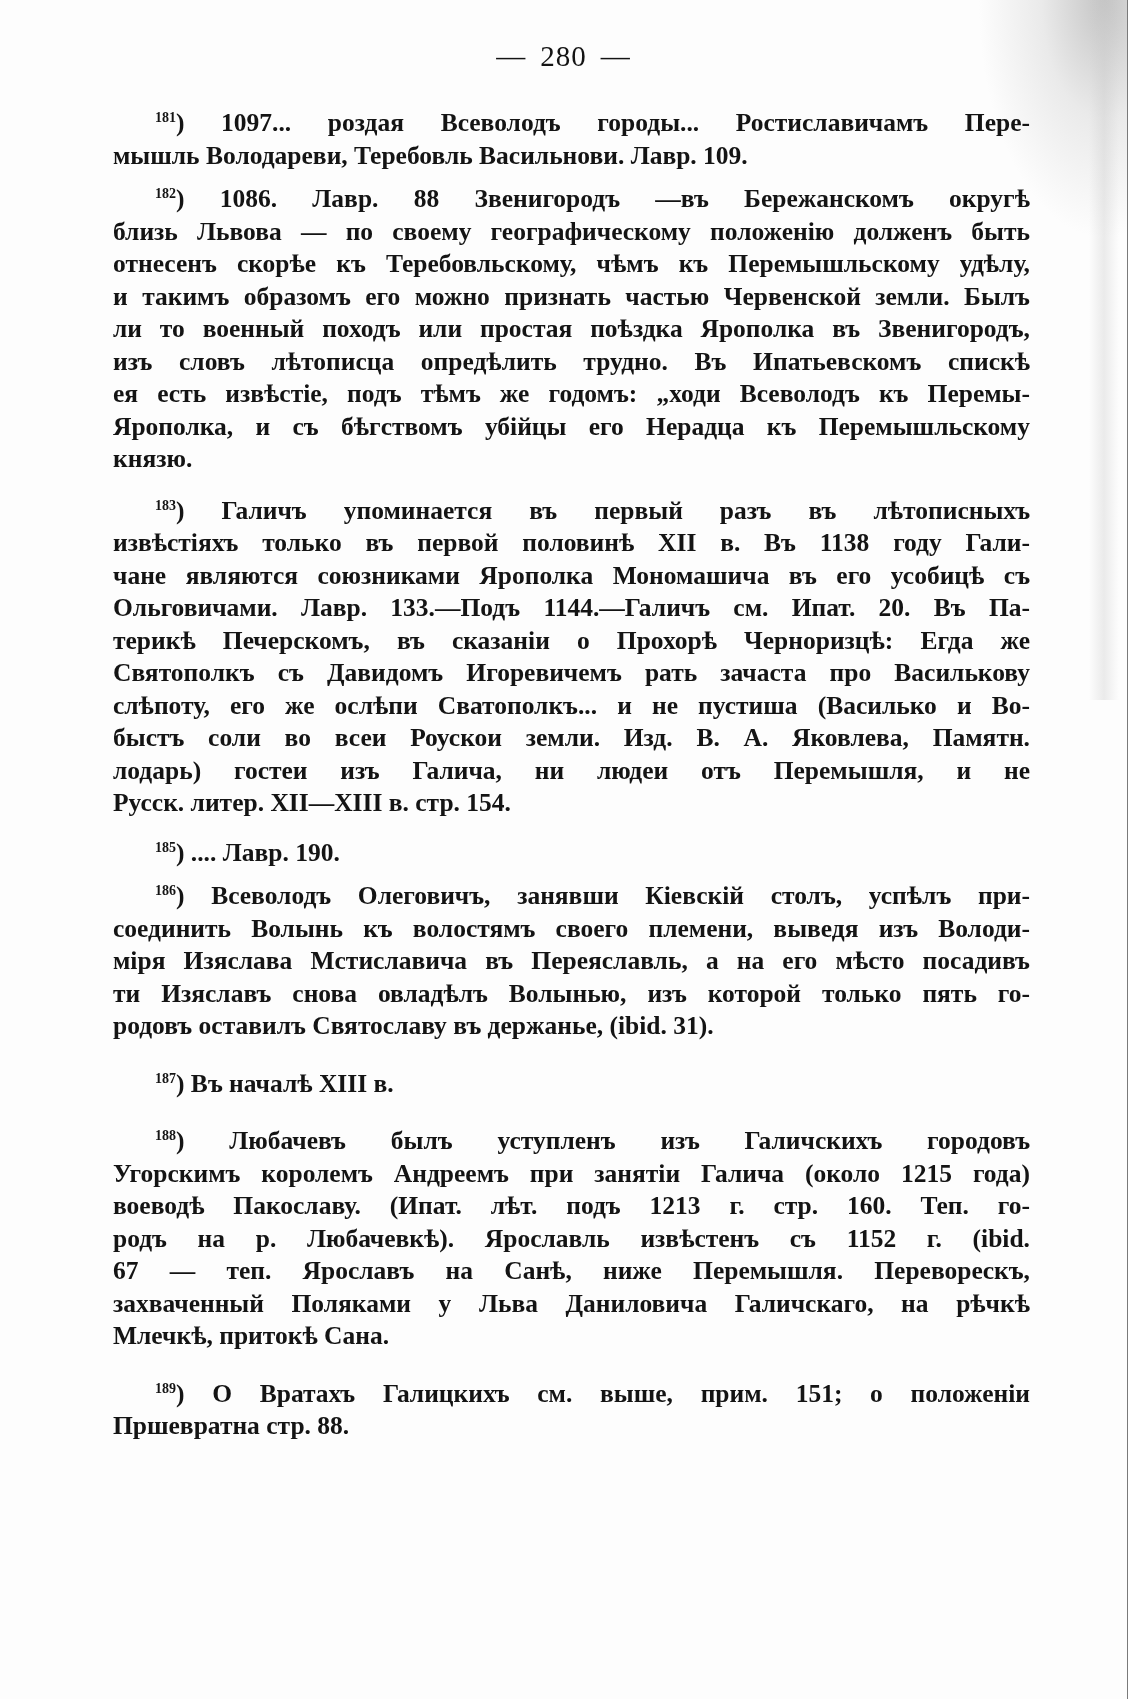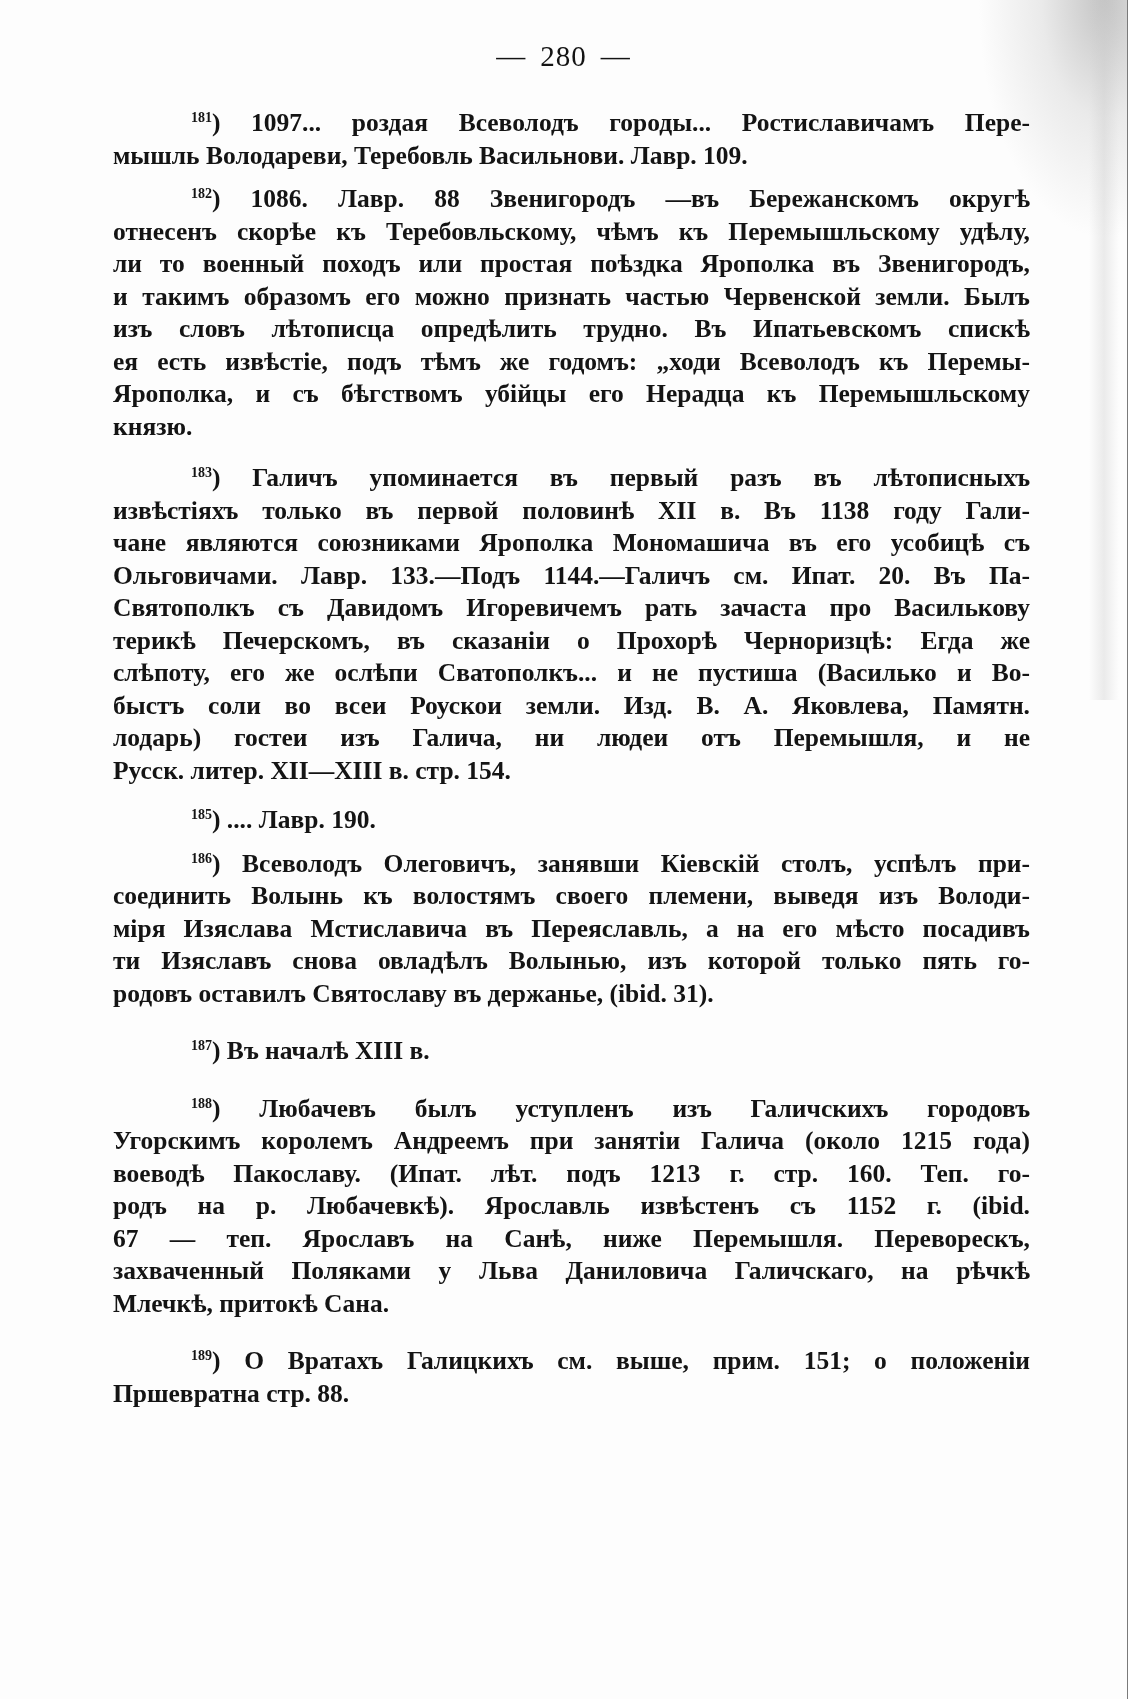--- a/index.html
+++ b/index.html
@@ -78,21 +78,20 @@
   .note .line.last {
     text-align-last: left;
   }
   .note .line.first {
     padding-left: 42px;
   }
   .fn-num {
     font-size: 14px;
     vertical-align: 9px;
     font-weight: bold;
-    margin-left: 36px;
   }
   .gap-s { height: 6px; }
   .gap-m { height: 14px; }
   .gap-l { height: 20px; }
 </style>
 </head>
 <body>
 
 <div class="page">
   <div class="scan-shadow"></div>
@@ -105,37 +104,38 @@
   <div class="text-block">
 
     <p class="note">
       <span class="line first"><span class="fn-num">181</span><span>) 1097... роздая Всеволодъ городы... Ростиславичамъ Пере-</span></span>
       <span class="line last">мышль Володареви, Теребовль Васильнови. Лавр. 109.</span>
     </p>
     <div class="gap-s"></div>
 
     <p class="note">
       <span class="line first"><span class="fn-num">182</span><span>) 1086. Лавр. 88 Звенигородъ —въ Бережанскомъ округѣ</span></span>
+      <span class="line">близь Львова — по своему географическому положенію долженъ быть</span>
       <span class="line">отнесенъ скорѣе къ Теребовльскому, чѣмъ къ Перемышльскому удѣлу,</span>
+      <span class="line">и такимъ образомъ его можно признать частью Червенской земли. Былъ</span>
       <span class="line">ли то военный походъ или простая поѣздка Ярополка въ Звенигородъ,</span>
-      <span class="line">и такимъ образомъ его можно признать частью Червенской земли. Былъ</span>
       <span class="line">изъ словъ лѣтописца опредѣлить трудно. Въ Ипатьевскомъ спискѣ</span>
       <span class="line">ея есть извѣстіе, подъ тѣмъ же годомъ: „ходи Всеволодъ къ Перемы-</span>
       <span class="line">Ярополка, и съ бѣгствомъ убійцы его Нерадца къ Перемышльскому</span>
       <span class="line last">князю.</span>
     </p>
     <div class="gap-m"></div>
 
     <p class="note">
       <span class="line first"><span class="fn-num">183</span><span>) Галичъ упоминается въ первый разъ въ лѣтописныхъ</span></span>
       <span class="line">извѣстіяхъ только въ первой половинѣ XII в. Въ 1138 году Гали-</span>
       <span class="line">чане являются союзниками Ярополка Мономашича въ его усобицѣ съ</span>
       <span class="line">Ольговичами. Лавр. 133.—Подъ 1144.—Галичъ см. Ипат. 20. Въ Па-</span>
+      <span class="line">терикѣ Печерскомъ, въ сказаніи о Прохорѣ Черноризцѣ: Егда же</span>
       <span class="line">Святополкъ съ Давидомъ Игоревичемъ рать зачаста про Василькову</span>
-      <span class="line">терикѣ Печерскомъ, въ сказаніи о Прохорѣ Черноризцѣ: Егда же</span>
       <span class="line">слѣпоту, его же ослѣпи Сватополкъ... и не пустиша (Василько и Во-</span>
       <span class="line">быстъ соли во всеи Роускои земли. Изд. В. А. Яковлева, Памятн.</span>
       <span class="line">лодарь) гостеи изъ Галича, ни людеи отъ Перемышля, и не</span>
       <span class="line last">Русск. литер. XII—XIII в. стр. 154.</span>
     </p>
     <div class="gap-s"></div>
 
     <div class="gap-s"></div>
 
     <p class="note">

